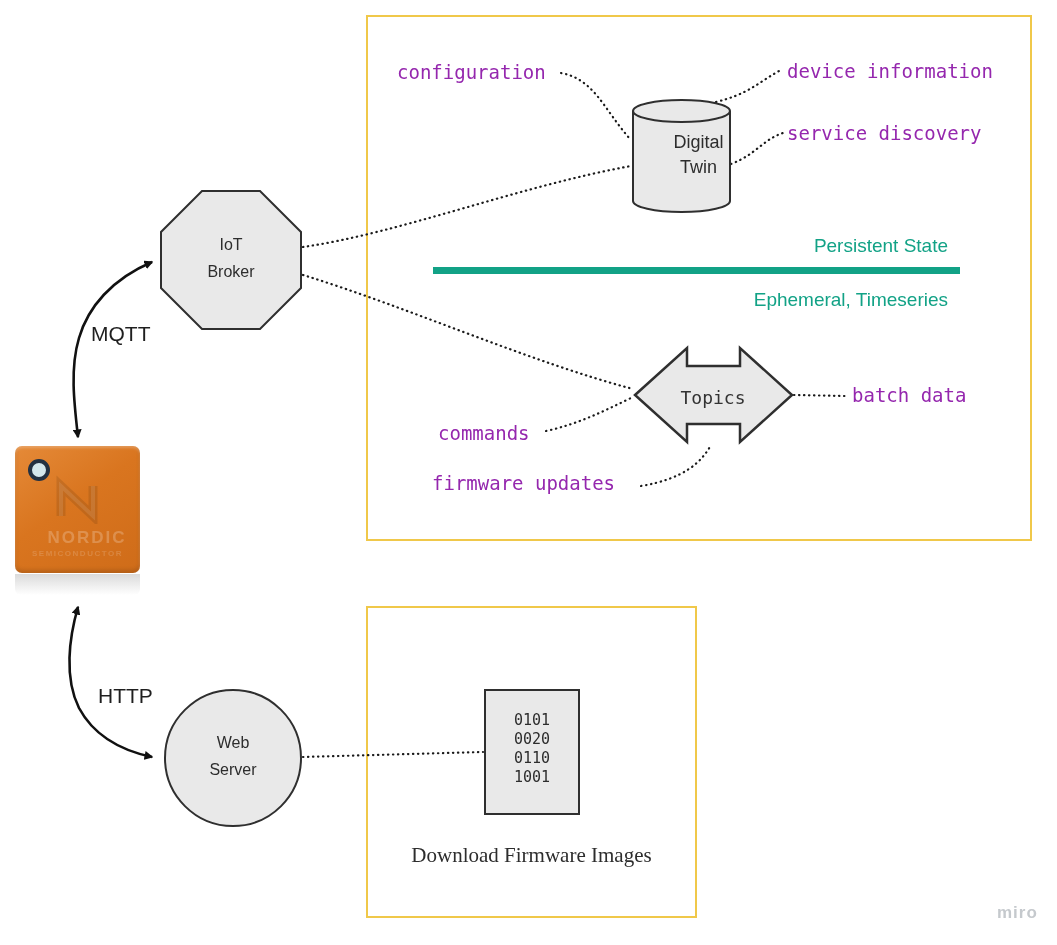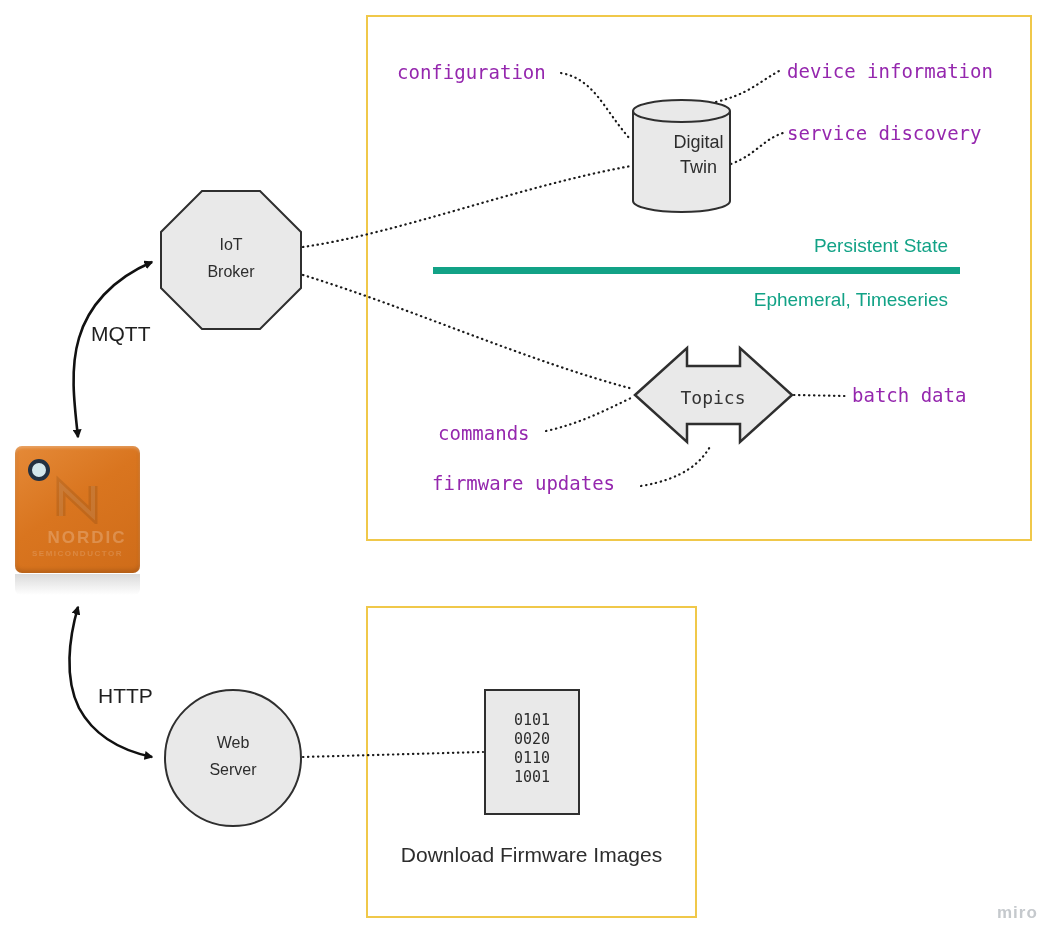--- a/index.html
+++ b/index.html
@@ -65,21 +65,21 @@
     color:rgba(255,255,255,0.16); font-weight:bold; font-size:8px; letter-spacing:1.5px;
   }
   #chip-reflection {
     position:absolute; left:15px; top:574px; width:125px; height:21px; z-index:2;
     background:linear-gradient(to bottom, rgba(150,150,150,0.35), rgba(255,255,255,0));
     border-radius:0 0 6px 6px;
   }
 
   #caption-download {
     position:absolute; left:366px; top:843px; width:331px; z-index:3;
-    text-align:center; color:#2d2d2d; font-size:21px;
+    text-align:center; color:#2d2d2d; font-size:21px;font-family:Liberation Serif, serif;
   }
 
   #binary-text {
     position:absolute; left:485px; top:711px; width:94px; z-index:3;
     text-align:center; color:#2d2d2d; font-size:15px; line-height:19px;
   }
   #binary-text span { display:block; }
 
   #miro-watermark {
     position:absolute; left:997px; top:903px; z-index:3;

